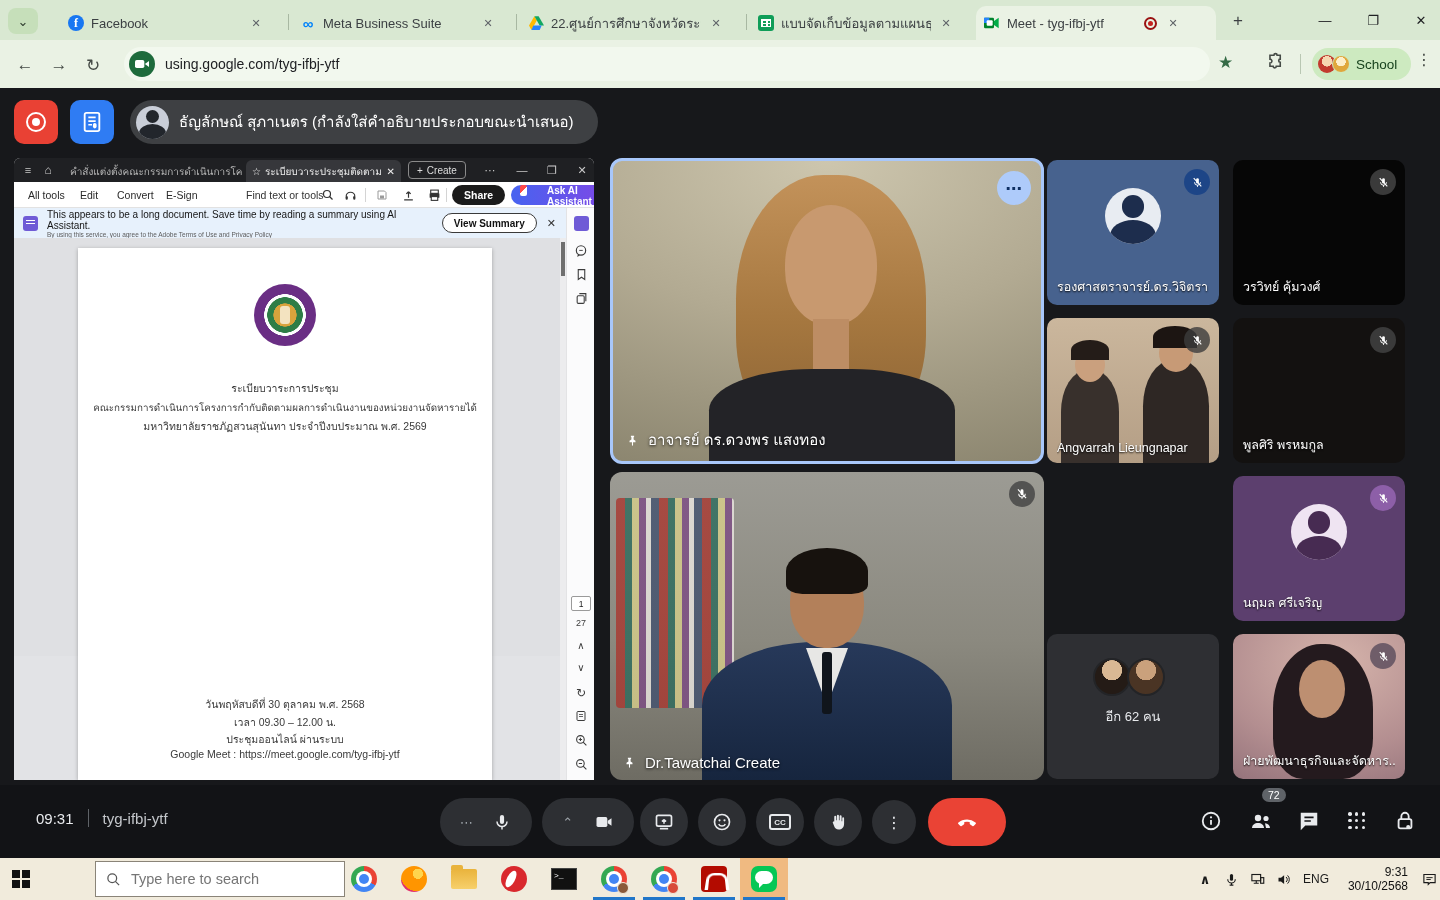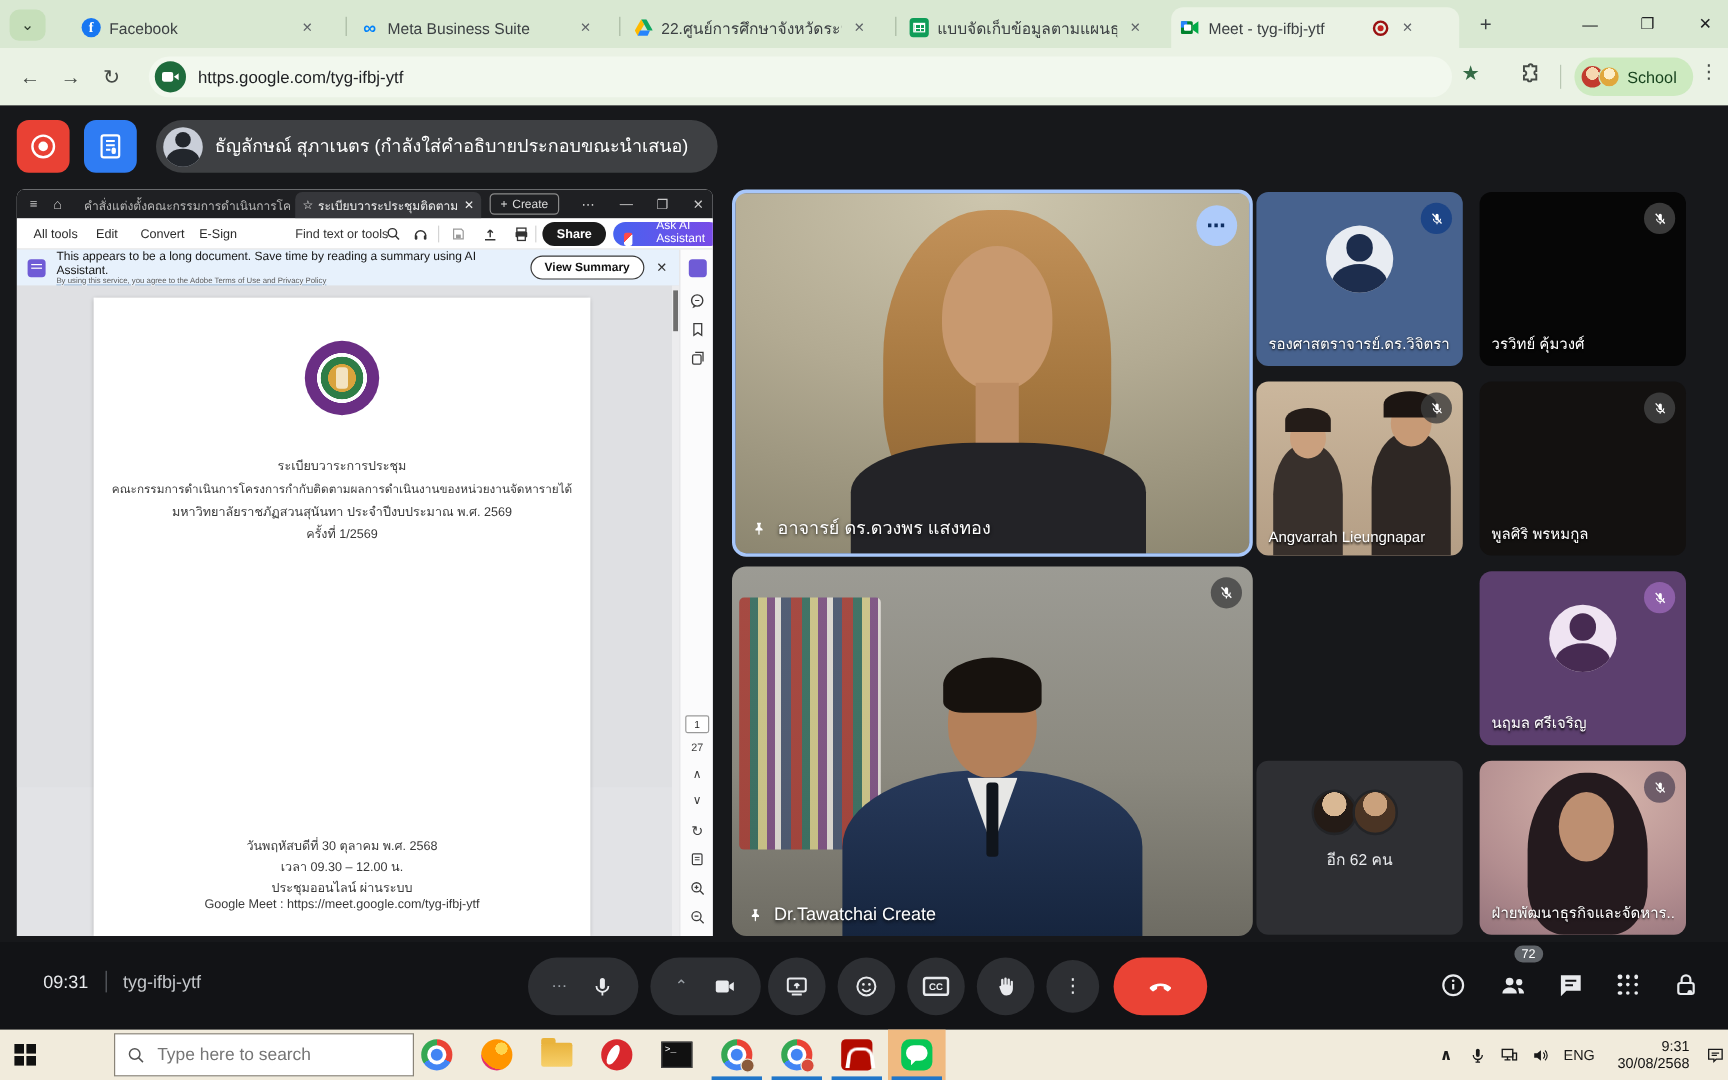--- a/index.html
+++ b/index.html
@@ -77,21 +77,21 @@
     padding:0 6px;white-space:nowrap;overflow:hidden}
   .doctab.active{background:#36373b;border-radius:6px 6px 0 0;color:#f0f0f0}
   .createbtn{position:absolute;left:394px;top:3px;height:18px;border:1px solid #8a8a8a;border-radius:4px;
     color:#ddd;font-size:10px;display:flex;align-items:center;padding:0 8px;gap:4px}
   .acro-menu{position:absolute;left:0;top:24px;width:100%;height:26px;background:#fff;border-bottom:1px solid #e2e2e2;
     font-size:10.5px;color:#2a2a2a}
   .acro-menu .mi{position:absolute;top:0;height:26px;display:flex;align-items:center}
   .pillshare{position:absolute;left:438px;top:3px;height:20px;border-radius:11px;background:#1b1b1b;color:#fff;
     display:flex;align-items:center;padding:0 12px;font-size:10.5px;font-weight:bold}
   .pillai{position:absolute;left:497px;top:3px;height:20px;border-radius:11px;color:#fff;
-    background:linear-gradient(90deg,#4763f0,#7c49e6);display:flex;align-items:flex-end;padding:0 9px;gap:20px;font-size:10px;font-weight:normal}
+    background:linear-gradient(90deg,#4763f0,#7c49e6);display:flex;align-items:flex-start;padding:0 9px;gap:20px;font-size:10px;font-weight:bold}
   .aiglyph{width:11px;height:11px;border-radius:2px;background:linear-gradient(135deg,#ff4a4a 0 45%,#fff 45% 100%)}
   .aibanner{position:absolute;left:0;top:50px;width:552px;height:30px;background:#e7f1fc;display:flex;align-items:center}
   .aibanner .doc{width:15px;height:15px;margin:0 9px;border-radius:3px;background:#6f5bd6;position:relative}
   .aibanner .doc i{position:absolute;left:3px;top:4px;width:9px;height:1.5px;background:#fff;box-shadow:0 3px 0 #fff}
   .aibanner .txts{flex:1}
   .aibanner .t1{font-size:10px;color:#161616}
   .aibanner .t2{font-size:6.5px;color:#5c5c5c;text-decoration:underline;text-decoration-color:#9bb8d8}
   .viewsum{height:20px;border:1.5px solid #3a3a3a;border-radius:11px;display:flex;align-items:center;
     padding:0 11px;font-size:10px;font-weight:bold;color:#111;background:#fff;margin-right:10px}
   .aibanner .x{color:#333;font-size:11px;margin-right:10px}
@@ -277,21 +277,21 @@
     <div class="navbtn" style="left:46px">→</div>
     <div class="navbtn" style="left:80px">↻</div>
   </div>
   <div class="omni">
     <span class="cambadge">
       <svg width="14" height="12" viewBox="0 0 24 18">
           <rect x="0" y="2" width="16" height="14" rx="3" fill="#fff"></rect>
           <path d="M17 9l7-5v10l-7-5z" fill="#fff"></path>
         </svg>
     </span>
-    <span class="url">https.google.com/tyg-ifbj-ytf</span>
+    <span class="url">using.google.com/tyg-ifbj-ytf</span>
   </div>
   <div class="star">★</div>
   <div class="puzzle">
     <svg width="19" height="19" viewBox="0 0 24 24">
         <path fill="none" stroke="#454b46" stroke-width="2" d="M10 4a2 2 0 1 1 4 0h4v5a2 2 0 1 0 0 4v5h-5a2 2 0 1 1-4 0H5v-4a2 2 0 1 0 0-5V4z"></path>
       </svg>
   </div>
   <div class="tbsep"></div>
   <div class="chip">
     <span class="mini m1"></span>
@@ -406,21 +406,20 @@
       </div>
 
       <div class="acro-view">
         <div class="page">
           <div class="seal">
               <i></i>
             </div>
           <div class="docline" style="top:132px">ระเบียบวาระการประชุม</div>
           <div class="docline" style="top:152px;font-size:9.8px">คณะกรรมการดำเนินการโครงการกำกับติดตามผลการดำเนินงานของหน่วยงานจัดหารายได้</div>
           <div class="docline" style="top:170px">มหาวิทยาลัยราชภัฏสวนสุนันทา ประจำปีงบประมาณ พ.ศ. 2569</div>
-          <div class="docline" style="top:188px">ครั้งที่ 1/2569</div>
           <div class="docline" style="top:448px">วันพฤหัสบดีที่ 30 ตุลาคม พ.ศ. 2568</div>
           <div class="docline" style="top:466px">เวลา 09.30 – 12.00 น.</div>
           <div class="docline" style="top:483px">ประชุมออนไลน์ ผ่านระบบ</div>
           <div class="docline" style="top:500px">Google Meet : https://meet.google.com/tyg-ifbj-ytf</div>
         </div>
       </div>
       <div class="acro-scroll">
           <i></i>
         </div>
 
@@ -772,21 +771,21 @@
     </span>
     <span class="trayic">
       <svg width="17" height="15" viewBox="0 0 24 24">
           <path d="M4 9v6h4l5 4V5L8 9z" fill="#1a1a1a"></path>
           <path d="M16 8a5 5 0 0 1 0 8M18.5 5.5a9 9 0 0 1 0 13" stroke="#1a1a1a" stroke-width="1.6" fill="none"></path>
         </svg>
     </span>
     <span class="trayic" style="width:40px;font-size:12px">ENG</span>
     <span class="clockblk">
       <div>9:31</div>
-      <div>30/08/2568</div>
+      <div>30/10/2568</div>
     </span>
     <span class="trayic" style="margin-left:8px">
       <svg width="17" height="15" viewBox="0 0 24 24">
           <path d="M3 4h18v13h-8l-3 3v-3H3z" fill="none" stroke="#1a1a1a" stroke-width="1.8"></path>
           <path d="M7 9h10M7 12h7" stroke="#1a1a1a" stroke-width="1.5"></path>
         </svg>
     </span>
   </div>
 
 </div>

